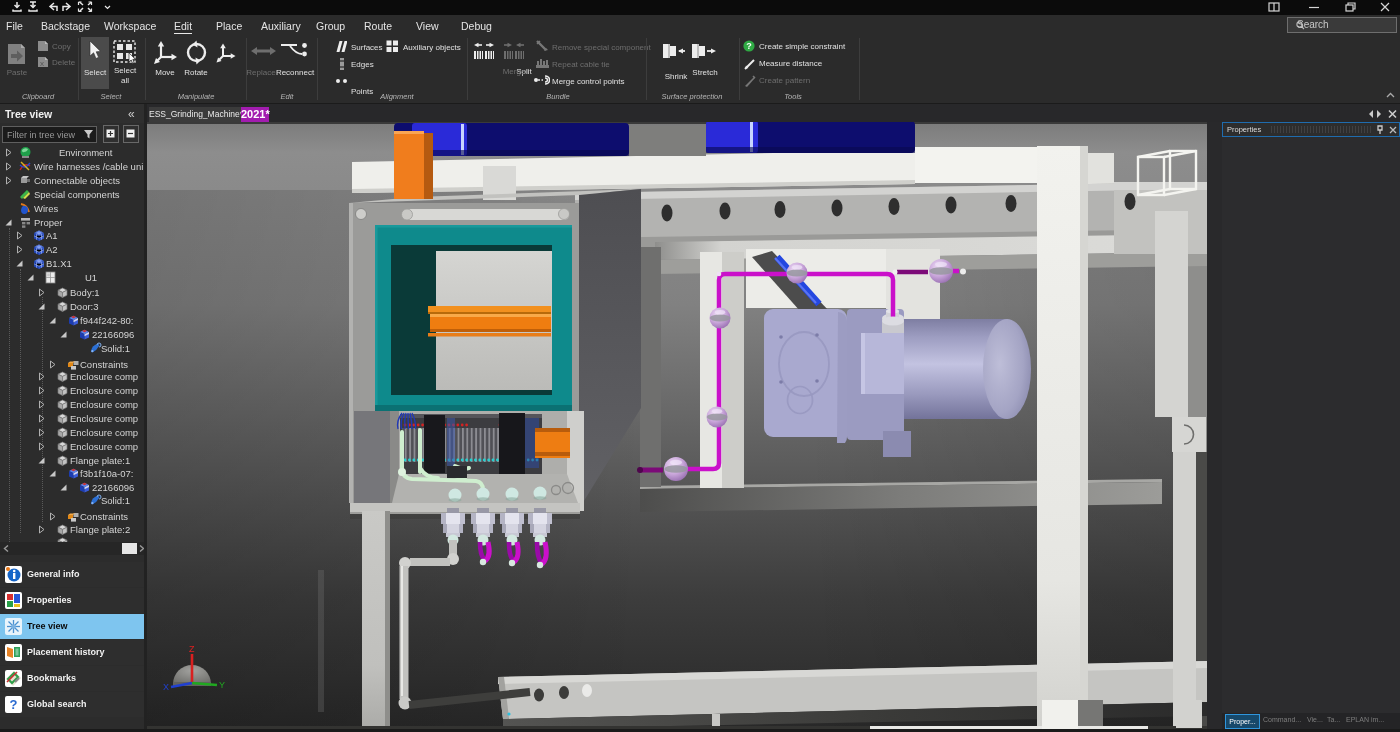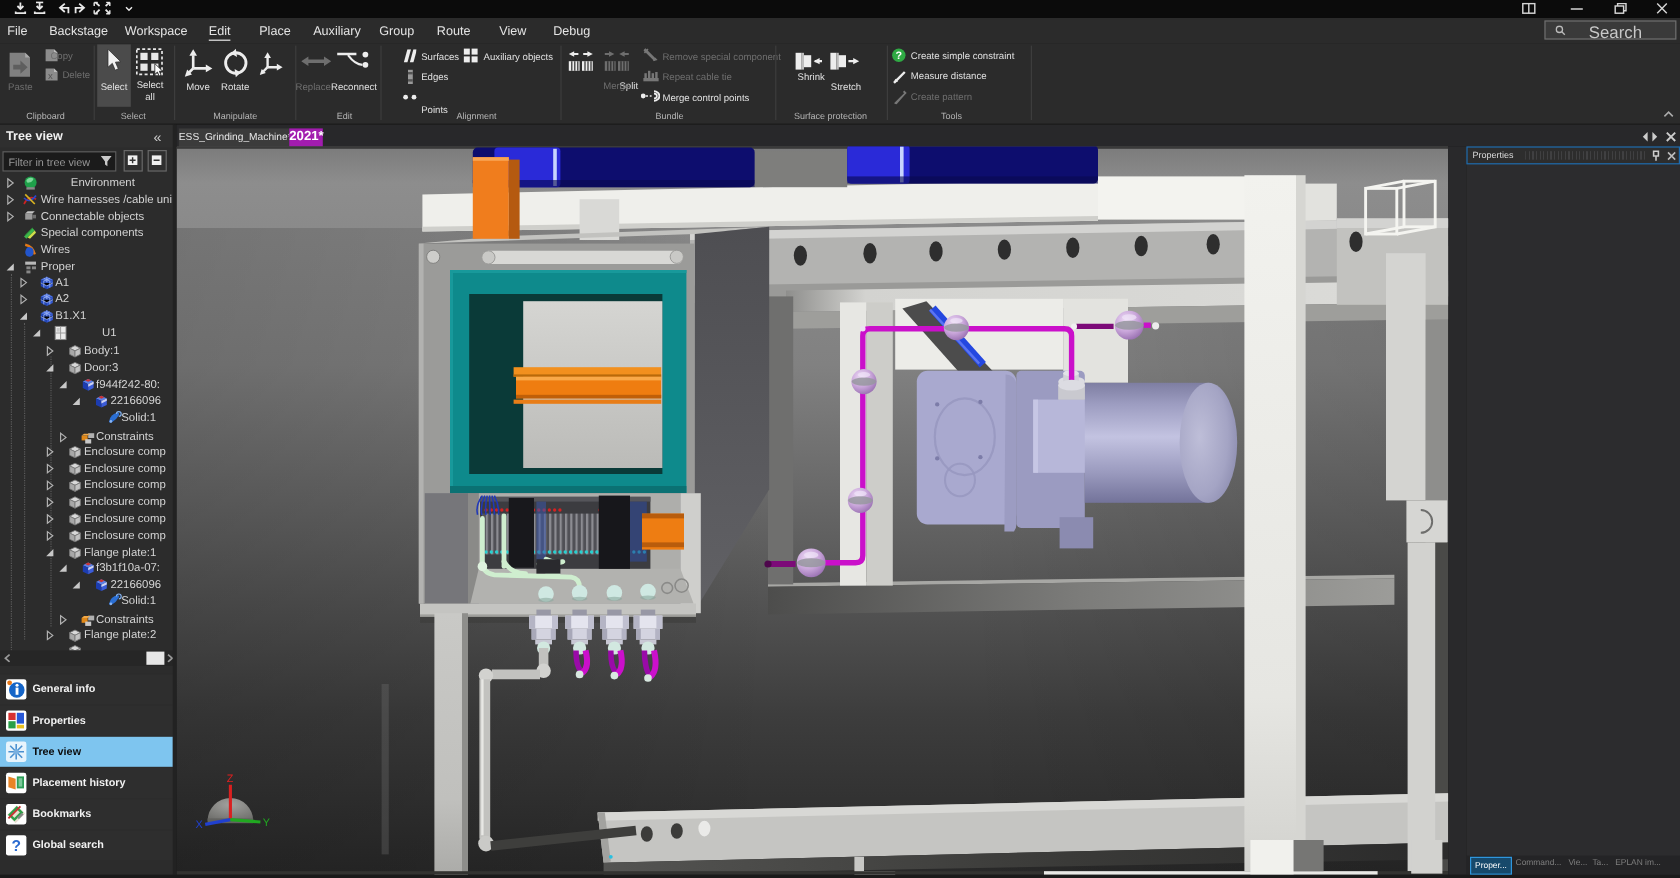--- a/index.html
+++ b/index.html
@@ -2,21 +2,21 @@
 <html><head>
 <meta charset="utf-8">
 <style>
 html,body{margin:0;padding:0;background:#1a1a1a;}
 body{width:1400px;height:732px;overflow:hidden;position:relative;font-family:"Liberation Sans",sans-serif;-webkit-font-smoothing:antialiased;}
 .abs{position:absolute;}
 #titlebar{left:0;top:0;width:1400px;height:15px;background:#0b0b0b;}
 #menubar{left:0;top:15px;width:1400px;height:21px;background:#2b2b2b;}
 .menu{position:absolute;top:5px;font-size:10.5px;color:#e4e4e4;}
 #ribbon{left:0;top:36px;width:1400px;height:67px;background:#2b2b2b;border-bottom:2px solid #1b1b1b;}
-.glabel{position:absolute;top:56px;font-size:7.5px;color:#b5b5b5;text-align:center;transform:translateX(-50%);}
+.glabel{position:absolute;top:56px;font-size:7.5px;color:#b5b5b5;text-align:center;transform:translateX(-50%);font-style:italic;}
 .gdiv{position:absolute;top:2px;height:62px;width:1px;background:#3d3d3d;}
 .blabel{position:absolute;font-size:8px;color:#e0e0e0;text-align:center;transform:translateX(-50%);white-space:nowrap;}
 .rtext{position:absolute;font-size:8px;color:#e0e0e0;white-space:nowrap;}
 .dis{color:#6e6e6e !important;}
 #tabbar{left:145px;top:104px;width:1255px;height:18px;background:#28282a;}
 #leftpanel{left:0;top:104px;width:145px;height:625px;background:#2c2c2c;}
 #lpheader{left:0;top:0;width:145px;height:19px;background:#2f2f2f;}
 .navitem{position:absolute;left:0;width:144px;height:25px;background:#2e2e2e;color:#f2f2f2;font-weight:bold;font-size:9px;}
 .navitem .txt{position:absolute;left:27px;top:7px;}
 .navitem .ic{position:absolute;left:5px;top:4px;width:17px;height:17px;background:#fff;border-radius:2px;}
@@ -127,21 +127,21 @@
   <svg class="abs" style="left:5px;top:6px;" width="24" height="26" viewBox="0 0 24 26">
     <path d="M3,2 h13 l4,4 v16 h-17 z" fill="#808080"></path>
       <path d="M16,2 l4,4 h-4 z" fill="#aaa"></path>
     <path d="M6,12 h6 v-3.5 l6,5.5 -6,5.5 v-3.5 h-6 z" fill="#5e5e5e"></path>
   </svg>
   <div class="blabel dis" style="left:17px;top:32px;">Paste</div>
   <svg class="abs" style="left:37px;top:4px;" width="12" height="12" viewBox="0 0 12 12">
       <path d="M1,1 h7 l3,3 v7 h-10 z" fill="#8c8c8c"></path>
       <path d="M8,1 l3,3 h-3 z" fill="#bbb"></path>
     </svg>
-  <div class="rtext dis" style="left:42px;top:6px;">Copy</div>
+  <div class="rtext dis" style="left:52px;top:6px;">Copy</div>
   <svg class="abs" style="left:37px;top:20px;" width="12" height="12" viewBox="0 0 12 12">
       <path d="M1,1 h7 l3,3 v7 h-10 z" fill="#8c8c8c"></path>
       <path d="M8,1 l3,3 h-3 z" fill="#bbb"></path>
       <text x="3" y="10" font-size="8" fill="#555">x</text>
     </svg>
   <div class="rtext dis" style="left:52px;top:22px;">Delete</div>
   <div class="glabel" style="left:38px;">Clipboard</div>
   <div class="gdiv" style="left:78px;"></div>
 
   <div class="abs" style="left:81px;top:1px;width:28px;height:52px;background:#4b4b4b;"></div>
@@ -299,21 +299,21 @@
   <div class="glabel" style="left:558px;">Bundle</div>
   <div class="gdiv" style="left:646px;"></div>
 
   <svg class="abs" style="left:662px;top:6px;" width="26" height="18" viewBox="0 0 26 18">
     <rect x="1" y="2" width="5" height="14" fill="#ededed"></rect>
       <rect x="7" y="4" width="7" height="10" fill="#ededed"></rect>
       <rect x="6" y="2" width="2" height="14" fill="#bdbdbd"></rect>
     <path d="M17,9 h6" stroke="#ededed" stroke-width="1.8"></path>
       <path d="M16,9 l5,-2.6 v5.2 z" fill="#ededed"></path>
   </svg>
-  <div class="blabel" style="left:676px;top:24px;">Shrink</div>
+  <div class="blabel" style="left:676px;top:36px;">Shrink</div>
   <svg class="abs" style="left:691px;top:6px;" width="26" height="18" viewBox="0 0 26 18">
     <rect x="1" y="2" width="5" height="14" fill="#ededed"></rect>
       <rect x="7" y="4" width="7" height="10" fill="#ededed"></rect>
       <rect x="6" y="2" width="2" height="14" fill="#bdbdbd"></rect>
     <path d="M16,9 h6" stroke="#ededed" stroke-width="1.8"></path>
       <path d="M25,9 l-5,-2.6 v5.2 z" fill="#ededed"></path>
   </svg>
   <div class="blabel" style="left:705px;top:32px;">Stretch</div>
   <div class="glabel" style="left:692px;">Surface protection</div>
   <div class="gdiv" style="left:739px;"></div>
@@ -338,21 +338,21 @@
   <svg class="abs" style="left:1386px;top:56px;" width="9" height="6" viewBox="0 0 9 6">
       <path d="M1,5 L4.5,1.5 L8,5" stroke="#aaa" stroke-width="1.3" fill="none"></path>
     </svg>
 </div>
 
 <div class="abs" style="left:1287px;top:17px;width:108px;height:14px;background:#3a3a3a;border:1px solid #6e6e6e;">
   <svg class="abs" style="left:8px;top:3px;" width="9" height="9" viewBox="0 0 9 9">
       <circle cx="3.5" cy="3.5" r="2.6" fill="none" stroke="#bbb" stroke-width="1.1"></circle>
       <line x1="5.5" y1="5.5" x2="8" y2="8" stroke="#bbb" stroke-width="1.1"></line>
     </svg>
-  <span class="abs" style="left:36px;top:1px;font-size:14px;color:#c8c8c8;">Search</span>
+  <span class="abs" style="left:9px;top:1px;font-size:10px;color:#c8c8c8;">Search</span>
 </div>
 
 <svg class="abs" style="left:12px;top:1px;" width="100" height="12" viewBox="0 0 100 12">
   <g stroke="#e8e8e8" stroke-width="1.5" fill="none">
     <path d="M5,1 V6 M2.5,4 L5,6.5 L7.5,4 M1,8.5 V10 H9 V8.5"></path>
     <path d="M21,1 V6 M18.5,4 L21,6.5 L23.5,4 M17,8.5 V10 H25 V8.5 M18,1 h6"></path>
     <path d="M42,2 L38,5.5 L42,9 M38,5.5 H45 V10"></path>
     <path d="M54,2 L58,5.5 L54,9 M58,5.5 H51 V10"></path>
     <path d="M71,4 L67.5,1 M71,7 L67.5,10.5 M76,4 L79.5,1 M76,7 L79.5,10.5"></path>
     <path d="M66.5,1 h3 M66.5,1 v3 M79.5,1 h-3 M79.5,1 v3 M66.5,10.5 h3 M66.5,10.5 v-3 M79.5,10.5 h-3 M79.5,10.5 v-3" stroke-width="1.2"></path>

